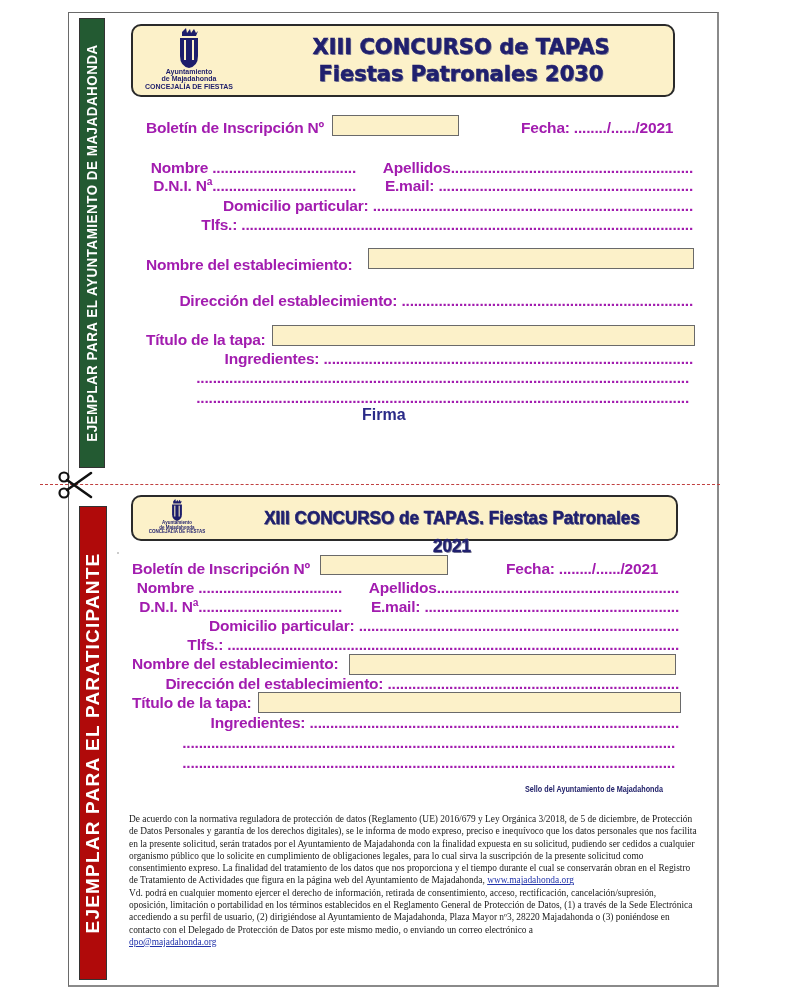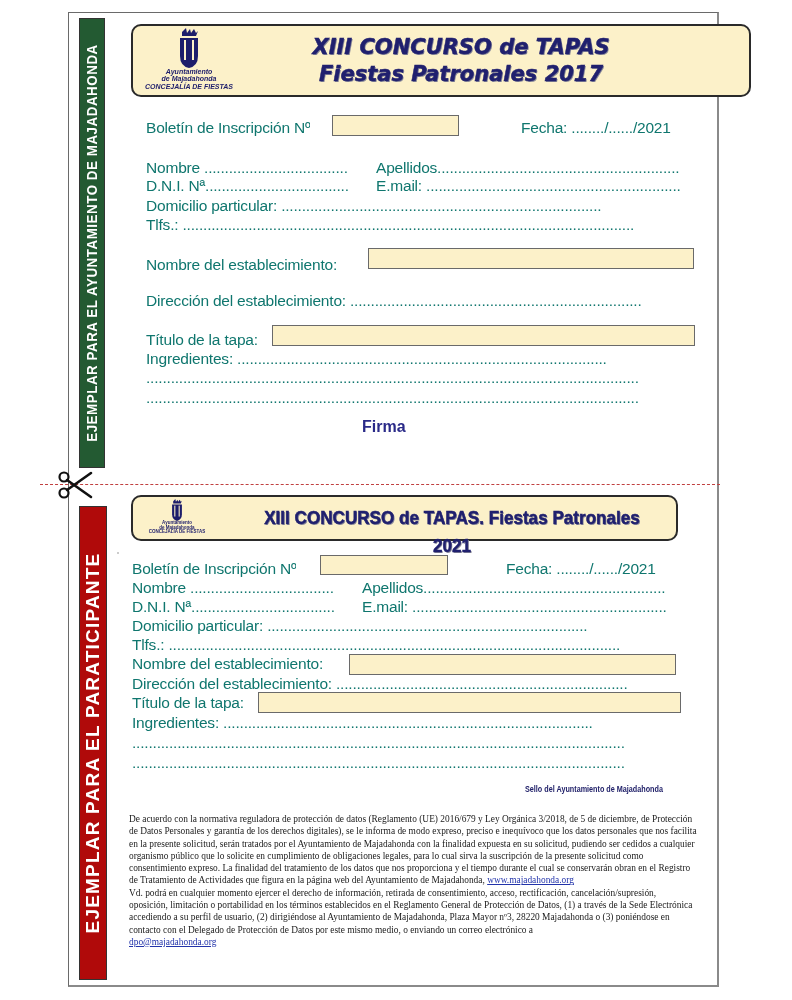--- a/index.html
+++ b/index.html
@@ -5,32 +5,32 @@
   html, body { margin:0; padding:0; background:#ffffff; }
   body { width:792px; height:1000px; position:relative; overflow:hidden; font-family:"Liberation Sans", sans-serif; }
   .page-border { position:absolute; left:68px; top:12px; width:651px; height:975px; border:1px solid #6a6a6a; border-right:2px solid #8a8a8a; border-bottom:2px solid #8a8a8a; box-sizing:border-box; }
   .side-band { position:absolute; box-sizing:border-box; border:1px solid #333; display:flex; align-items:center; justify-content:center; }
   .side-band span { transform:rotate(-90deg); white-space:nowrap; color:#fff; font-weight:bold; letter-spacing:0.6px; }
   .band-green { left:79px; top:18px; width:26px; height:450px; background:#235a32; }
   .band-green span { font-size:14.5px; font-family:"Liberation Sans Narrow","Liberation Sans", sans-serif; transform:rotate(-90deg) scaleX(0.92); }
   .band-red { left:79px; top:506px; width:28px; height:474px; background:#b00a0a; }
   .band-red span { font-size:19px; letter-spacing:1.2px; }
   .header-box { position:absolute; background:#fcf1c9; border:2px solid #2a2a2a; border-radius:10px; box-sizing:border-box; }
-  .header1 { left:131px; top:24px; width:620px; height:73px;font-style:italic; }
+  .header1 { left:131px; top:24px; width:544px; height:73px; }
   .header2 { left:131px; top:495px; width:547px; height:46px; }
   .logo { position:absolute; display:flex; flex-direction:column; align-items:center; }
   .logo svg { display:block; }
   .logo .l1, .logo .l2 { color:#1d1d6b; font-weight:bold; line-height:1.05; }
   .logo .l3 { color:#1d1d6b; font-weight:bold; line-height:1.05; }
   .title-main { position:absolute; color:#20206e; font-weight:900; text-align:center; font-family:"DejaVu Sans", sans-serif; -webkit-text-stroke:0.5px #20206e; text-shadow:1px 1px 0 #8a8a9a; }
   .t1 { left:118px; top:8px; width:420px; font-size:21px; line-height:27px; }
   .t2 { left:100px; top:7px; width:438px; font-size:19px; line-height:28px; font-family:"Liberation Sans", sans-serif; transform:scaleX(0.9); transform-origin:center; }
-  .field { position:absolute; color:#0f766e; font-weight:normal; font-size:15.5px; white-space:nowrap; overflow:hidden; letter-spacing:-0.2px; }
+  .field { position:absolute; color:#a21caf; font-weight:bold; font-size:15.5px; white-space:nowrap; overflow:hidden; letter-spacing:-0.2px;text-align:right; }
   .inbox { position:absolute; background:#fcf1c9; border:1px solid #6a6a6a; box-sizing:border-box; }
-  .firma { position:absolute; left:362px; top:418px; color:#2a2a88; font-weight:bold; font-size:16px; }
+  .firma { position:absolute; left:362px; top:406px; color:#2a2a88; font-weight:bold; font-size:16px; }
   .sello { position:absolute; left:525px; top:784px; color:#22226a; font-size:8.5px; font-weight:bold; transform:scaleX(0.85); transform-origin:left; white-space:nowrap; }
   .cutline { position:absolute; left:40px; top:484px; width:680px; border-top:1px dashed #c04040; }
   .scissors { position:absolute; left:55px; top:469px; width:40px; height:32px; }
   .legal { position:absolute; left:129px; top:813px; width:568px; font-family:"Liberation Serif", serif; font-size:9.4px; line-height:12.3px; color:#1a1a1a; }
   .legal p { margin:0; }
   .legal a { color:#2233aa; text-decoration:underline;text-align:center; }
   .small-mark { position:absolute; left:117px; top:552px; width:2px; height:2px; background:#ccc; }
 </style>
 </head>
 <body>
@@ -48,21 +48,21 @@
       <path d="M2 10 H20 V28 Q20 38 11 40 Q2 38 2 28 Z" fill="#1d1d6b"></path>
       <rect x="6" y="12" width="2" height="20" fill="#fcf1c9"></rect>
       <rect x="14" y="12" width="2" height="20" fill="#fcf1c9"></rect>
     </svg>
     <div class="l1" style="font-size:7px;">Ayuntamiento</div>
     <div class="l2" style="font-size:7px;">de Majadahonda</div>
     <div class="l3" style="font-size:7px;">CONCEJALÍA DE FIESTAS</div>
   </div>
   <div class="title-main t1">
     <div>XIII CONCURSO de TAPAS</div>
-    <div>Fiestas Patronales 2017</div>
+    <div>Fiestas Patronales 2030</div>
   </div>
 </div>
 
 <div class="field" style="left:146px; top:119px;">Boletín de Inscripción Nº</div>
 <div class="inbox" style="left:332px; top:115px; width:127px; height:21px;"></div>
 <div class="field" style="left:521px; top:119px;">Fecha: ......../....../2021</div>
 
 <div class="field" style="left:146px; top:159px; width:210px;">Nombre ...................................</div>
 <div class="field" style="left:376px; top:159px; width:317px;">Apellidos...........................................................</div>
 <div class="field" style="left:146px; top:177px; width:210px;">D.N.I. Nª...................................</div>

